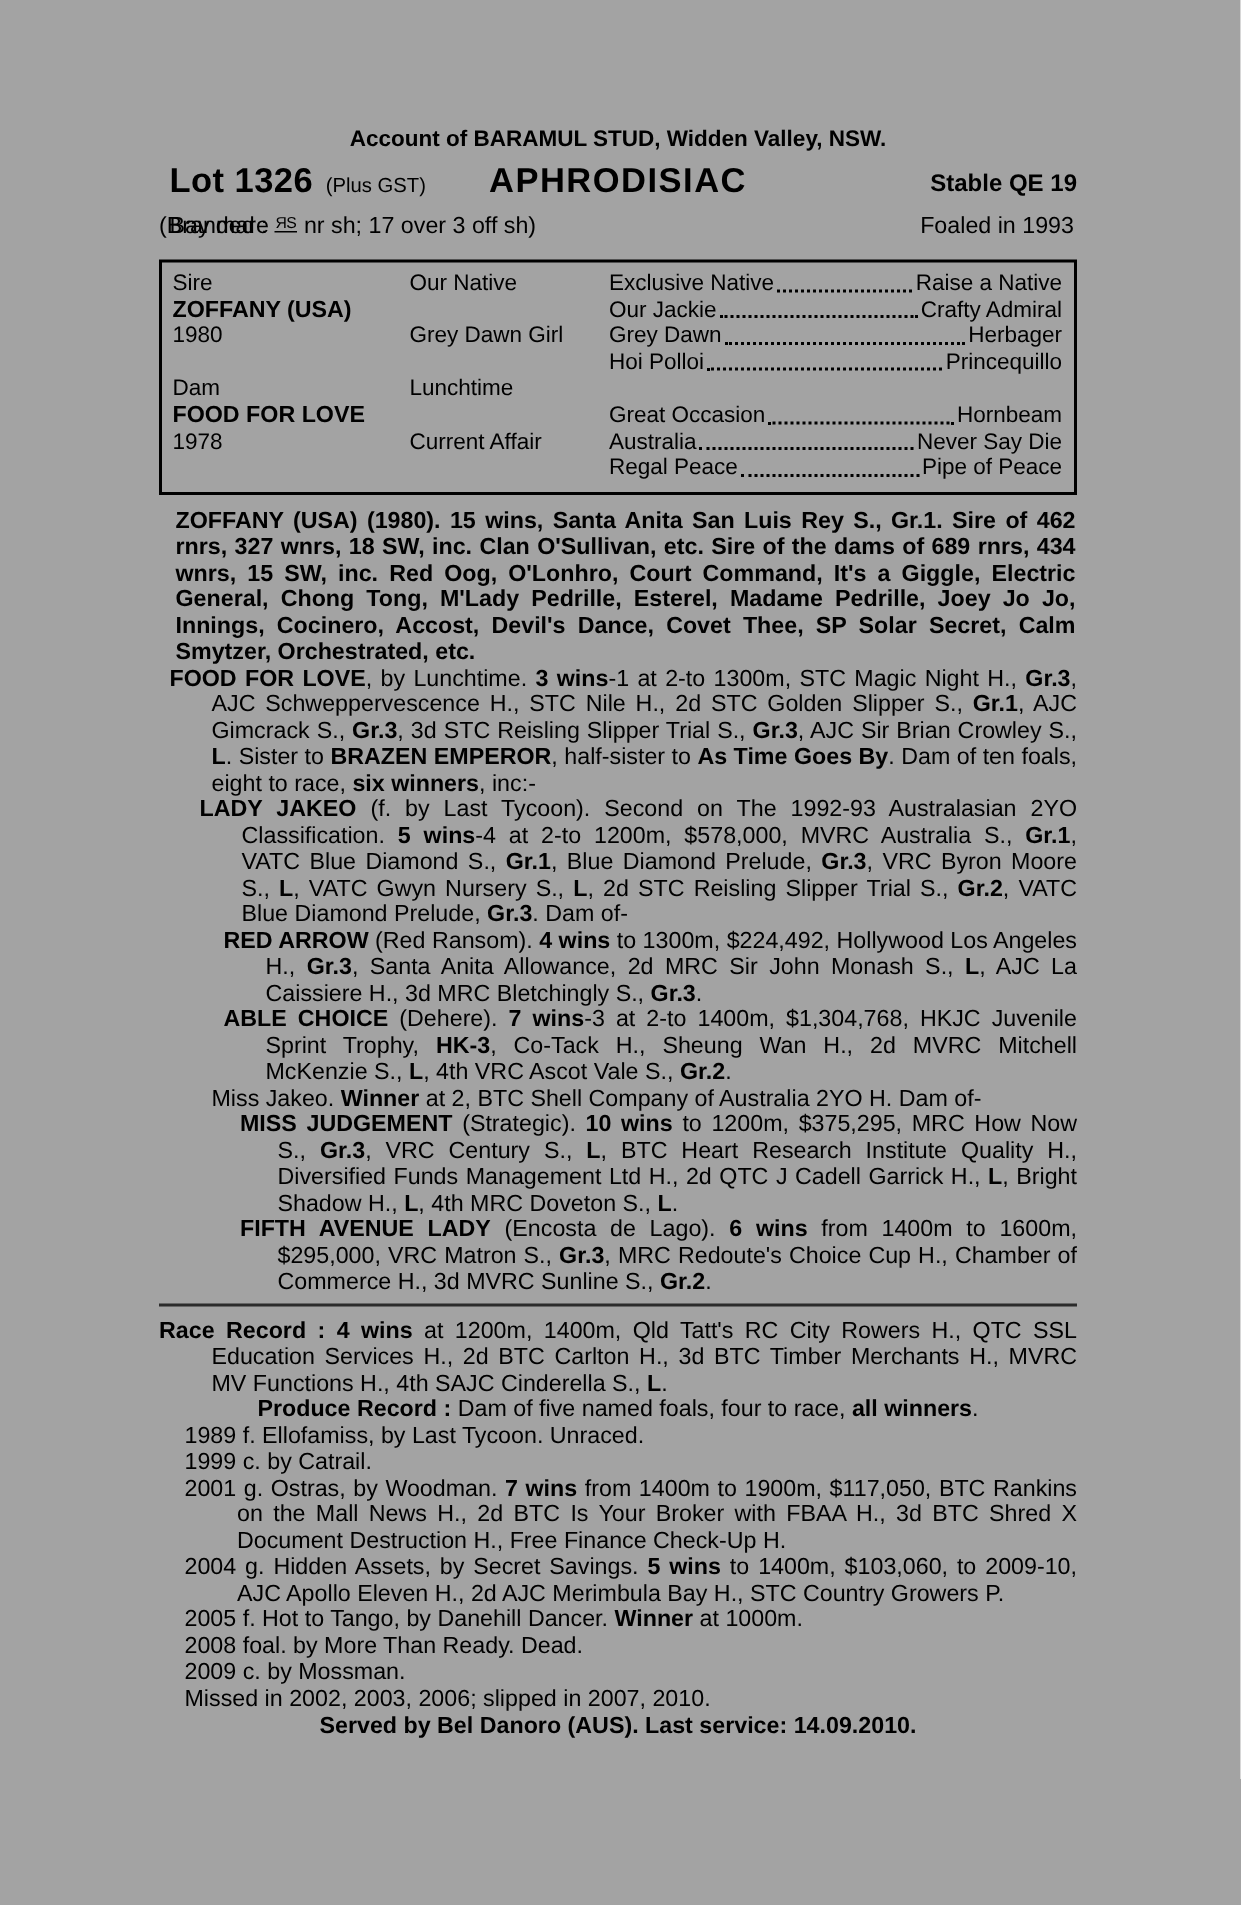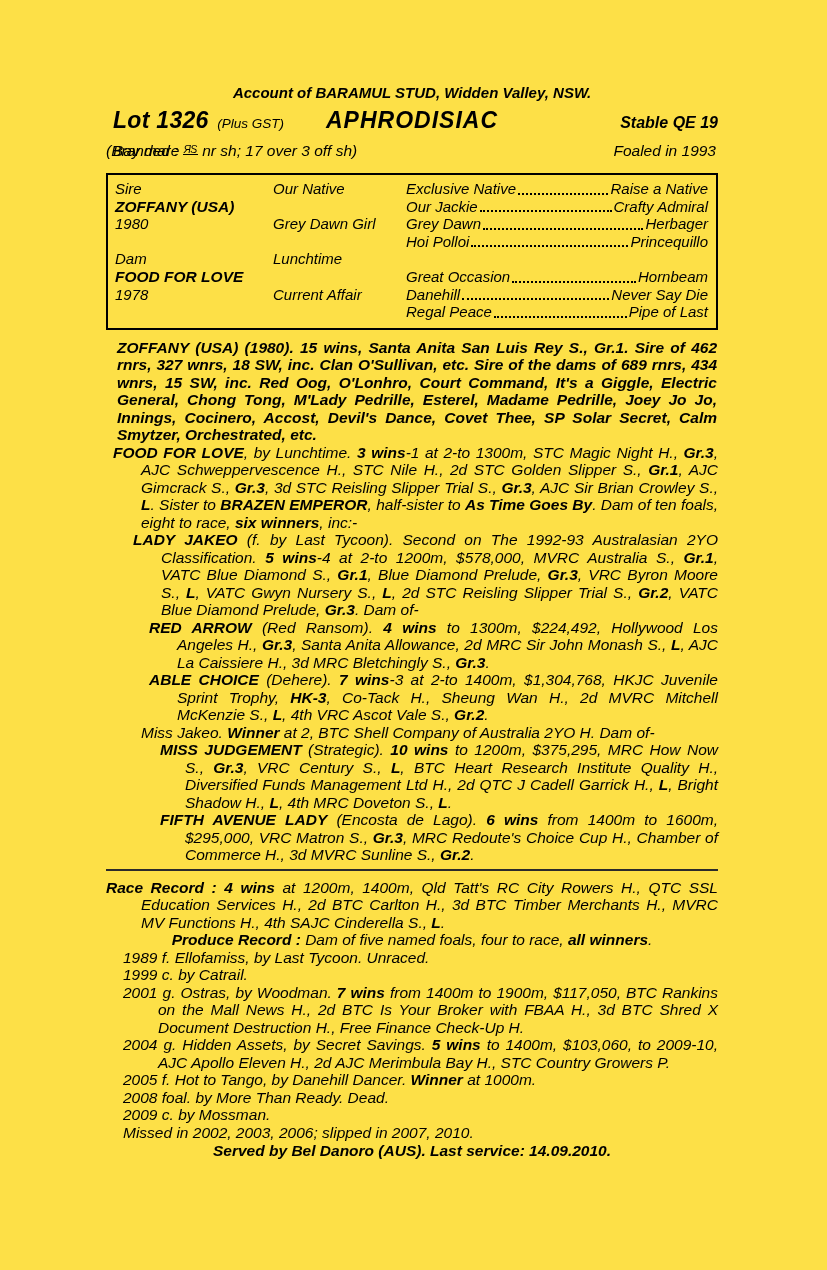--- a/index.html
+++ b/index.html
@@ -1,17 +1,17 @@
 <!DOCTYPE html>
 <html><head>
 <meta charset="utf-8">
 <style>
   html,body{margin:0;padding:0;background:#fff;}
-  .page{position:relative;width:827px;height:1270px;background:#fde047;overflow:hidden;
-        font-family:"Liberation Sans","DejaVu Sans",sans-serif;color:#000;font-style:italic;}
+  .page{position:relative;width:827px;height:1270px;background:#a3a3a3;overflow:hidden;
+        font-family:"Liberation Sans","DejaVu Sans",sans-serif;color:#000;}
   .content{position:absolute;left:106px;top:84px;width:612px;}
   .b{font-weight:bold;}
 
   
   .account{font-weight:bold;font-size:15px;text-align:center;line-height:18px;}
   .lotline{position:relative;height:30px;margin-top:3px;}
   .lot-left{position:absolute;left:7px;bottom:1px;white-space:nowrap;}
   .lot{font-size:23px;font-weight:bold;letter-spacing:0.3px;}
   .gst{font-size:13.5px;margin-left:4px;}
   .horse{font-size:23px;font-weight:bold;text-align:center;letter-spacing:1px;line-height:30px;}
@@ -125,32 +125,32 @@
         <div class="pc3">
             <span class="ggl">Great Occasion</span>
             <span class="dots"></span>
             <span class="ggr">Hornbeam</span>
           </div>
       </div>
       <div class="prow">
         <div class="pc1">1978</div>
         <div class="pc2">Current Affair</div>
         <div class="pc3">
-            <span class="ggl">Danehill</span>
+            <span class="ggl">Australia</span>
             <span class="dots"></span>
             <span class="ggr">Never Say Die</span>
           </div>
       </div>
       <div class="prow">
         <div class="pc1"></div>
         <div class="pc2"></div>
         <div class="pc3">
             <span class="ggl">Regal Peace</span>
             <span class="dots"></span>
-            <span class="ggr">Pipe of Last</span>
+            <span class="ggr">Pipe of Peace</span>
           </div>
       </div>
     </div>
 
     <p class="p-zoffany"><span class="b">ZOFFANY (USA) (1980). 15 wins, Santa Anita San Luis Rey S., Gr.1. Sire of 462 rnrs, 327 wnrs, 18 SW, inc. Clan O'Sullivan, etc. Sire of the dams of 689 rnrs, 434 wnrs, 15 SW, inc. Red Oog, O'Lonhro, Court Command, It's a Giggle, Electric General, Chong Tong, M'Lady Pedrille, Esterel, Madame Pedrille, Joey Jo Jo, Innings, Cocinero, Accost, Devil's Dance, Covet Thee, SP Solar Secret, Calm Smytzer, Orchestrated, etc.</span></p>
 
     <p class="p-dam"><span class="b">FOOD FOR LOVE</span><span>, by Lunchtime. </span><span class="b">3 wins</span><span>-1 at 2-to 1300m, STC Magic Night H., </span><span class="b">Gr.3</span><span>, AJC Schweppervescence H., STC Nile H., 2d STC Golden Slipper S., </span><span class="b">Gr.1</span><span>, AJC Gimcrack S., </span><span class="b">Gr.3</span><span>, 3d STC Reisling Slipper Trial S., </span><span class="b">Gr.3</span><span>, AJC Sir Brian Crowley S., </span><span class="b">L</span><span>. Sister to </span><span class="b">BRAZEN EMPEROR</span><span>, half-sister to </span><span class="b">As Time Goes By</span><span>. Dam of ten foals, eight to race, </span><span class="b">six winners</span><span>, inc:-</span></p>
     <p class="p-l1"><span class="b">LADY JAKEO</span><span> (f. by Last Tycoon). Second on The 1992-93 Australasian 2YO Classification. </span><span class="b">5 wins</span><span>-4 at 2-to 1200m, $578,000, MVRC Australia S., </span><span class="b">Gr.1</span><span>, VATC Blue Diamond S., </span><span class="b">Gr.1</span><span>, Blue Diamond Prelude, </span><span class="b">Gr.3</span><span>, VRC Byron Moore S., </span><span class="b">L</span><span>, VATC Gwyn Nursery S., </span><span class="b">L</span><span>, 2d STC Reisling Slipper Trial S., </span><span class="b">Gr.2</span><span>, VATC Blue Diamond Prelude, </span><span class="b">Gr.3</span><span>. Dam of-</span></p>
     <p class="p-l2"><span class="b">RED ARROW</span><span> (Red Ransom). </span><span class="b">4 wins</span><span> to 1300m, $224,492, Hollywood Los Angeles H., </span><span class="b">Gr.3</span><span>, Santa Anita Allowance, 2d MRC Sir John Monash S., </span><span class="b">L</span><span>, AJC La Caissiere H., 3d MRC Bletchingly S., </span><span class="b">Gr.3</span><span>.</span></p>
     <p class="p-l2"><span class="b">ABLE CHOICE</span><span> (Dehere). </span><span class="b">7 wins</span><span>-3 at 2-to 1400m, $1,304,768, HKJC Juvenile Sprint Trophy, </span><span class="b">HK-3</span><span>, Co-Tack H., Sheung Wan H., 2d MVRC Mitchell McKenzie S., </span><span class="b">L</span><span>, 4th VRC Ascot Vale S., </span><span class="b">Gr.2</span><span>.</span></p>

